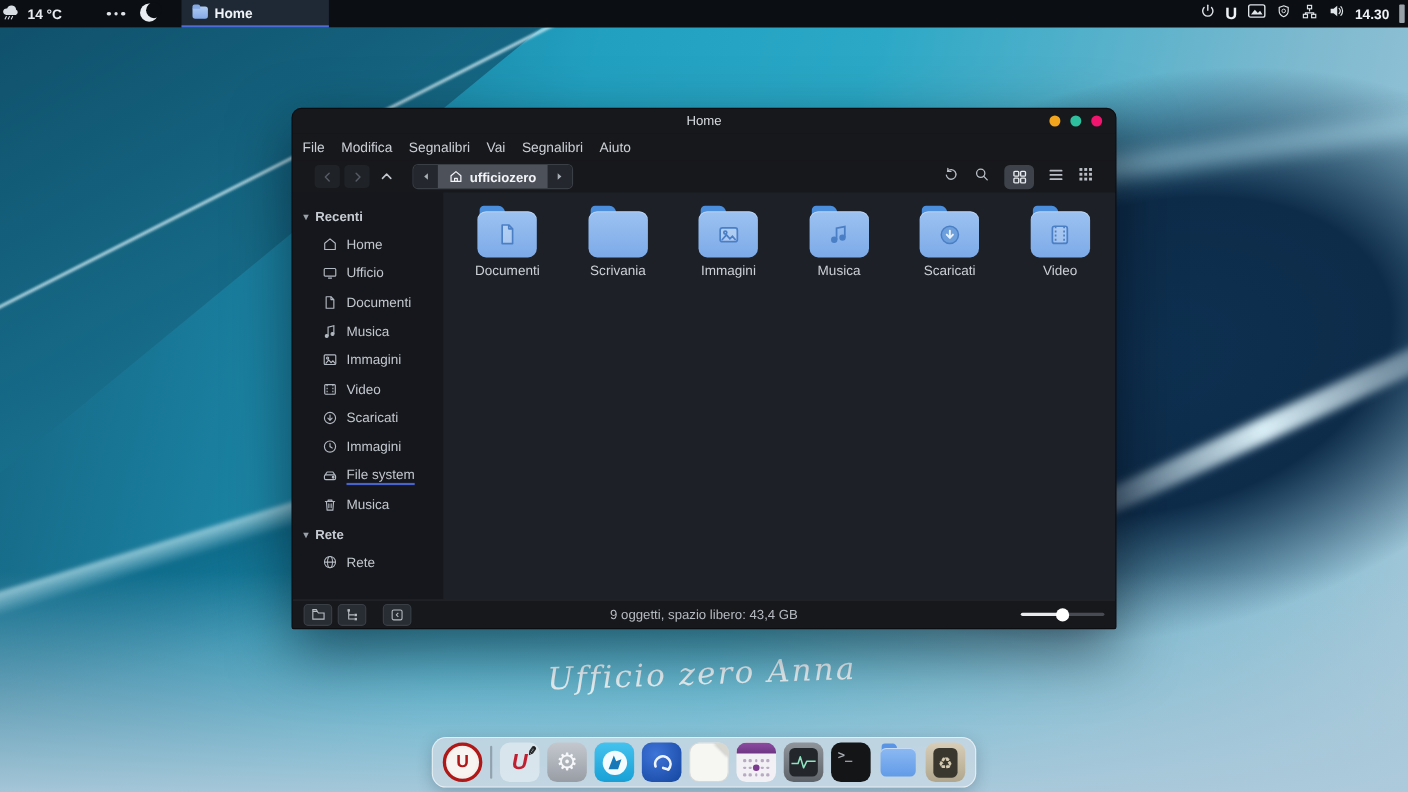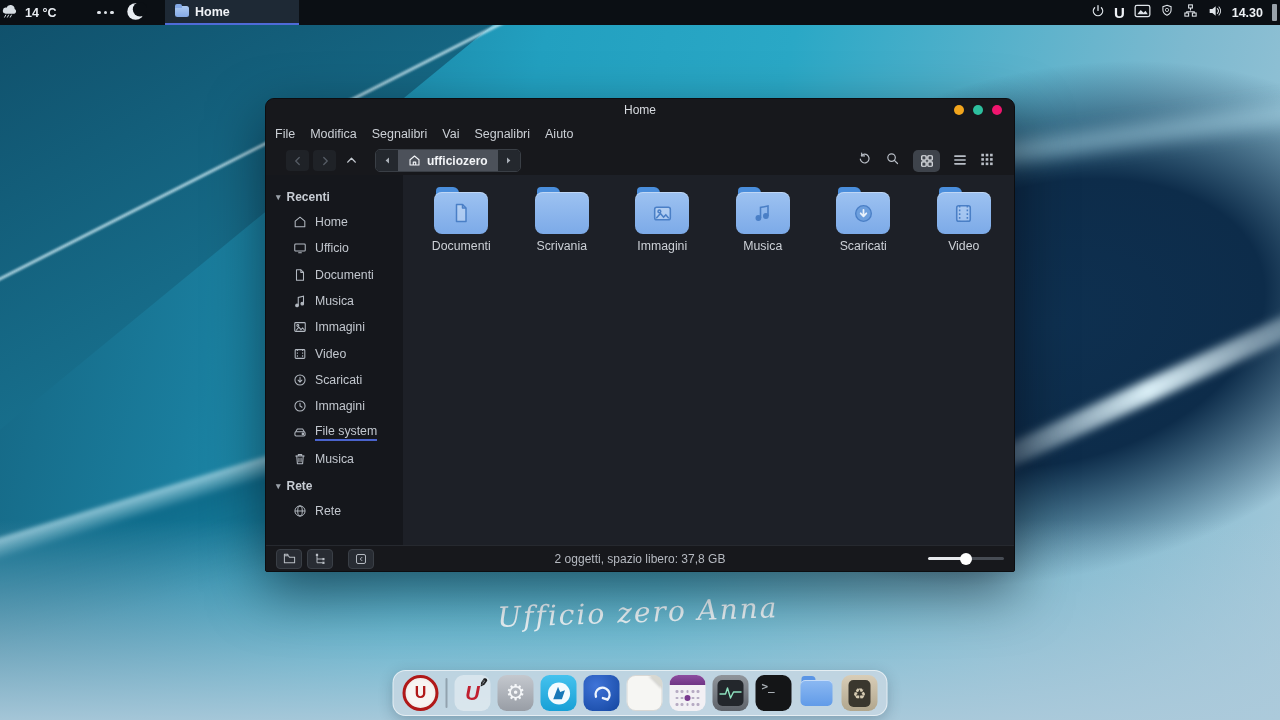--- a/index.html
+++ b/index.html
@@ -492,21 +492,21 @@
                   </svg>
             </span>
               </span>
             <span class="flabel">Video</span>
           </div>
         </div>
       </div>
     </div>
 
     <div class="statusbar">
-      <span class="st-text">2 oggetti, spazio libero: 37,8 GB</span>
+      <span class="st-text">9 oggetti, spazio libero: 43,4 GB</span>
       <span class="st-btn">
         <svg width="13" height="11" viewBox="0 0 16 14" fill="none" stroke="#b8bdc4" stroke-width="1.3">
             <path d="M1.5 3.5h5l1.5 2h6.5v7h-13z"></path>
             <path d="M1.5 3.5v-2h4l1 1.5"></path>
           </svg>
       </span>
       <span class="st-btn">
         <svg width="12" height="12" viewBox="0 0 16 16" fill="none" stroke="#b8bdc4" stroke-width="1.3">
             <path d="M4 2v11h7M4 8h7"></path>
             <rect x="2.5" y="1" width="3" height="3" fill="#b8bdc4" stroke="none"></rect>

